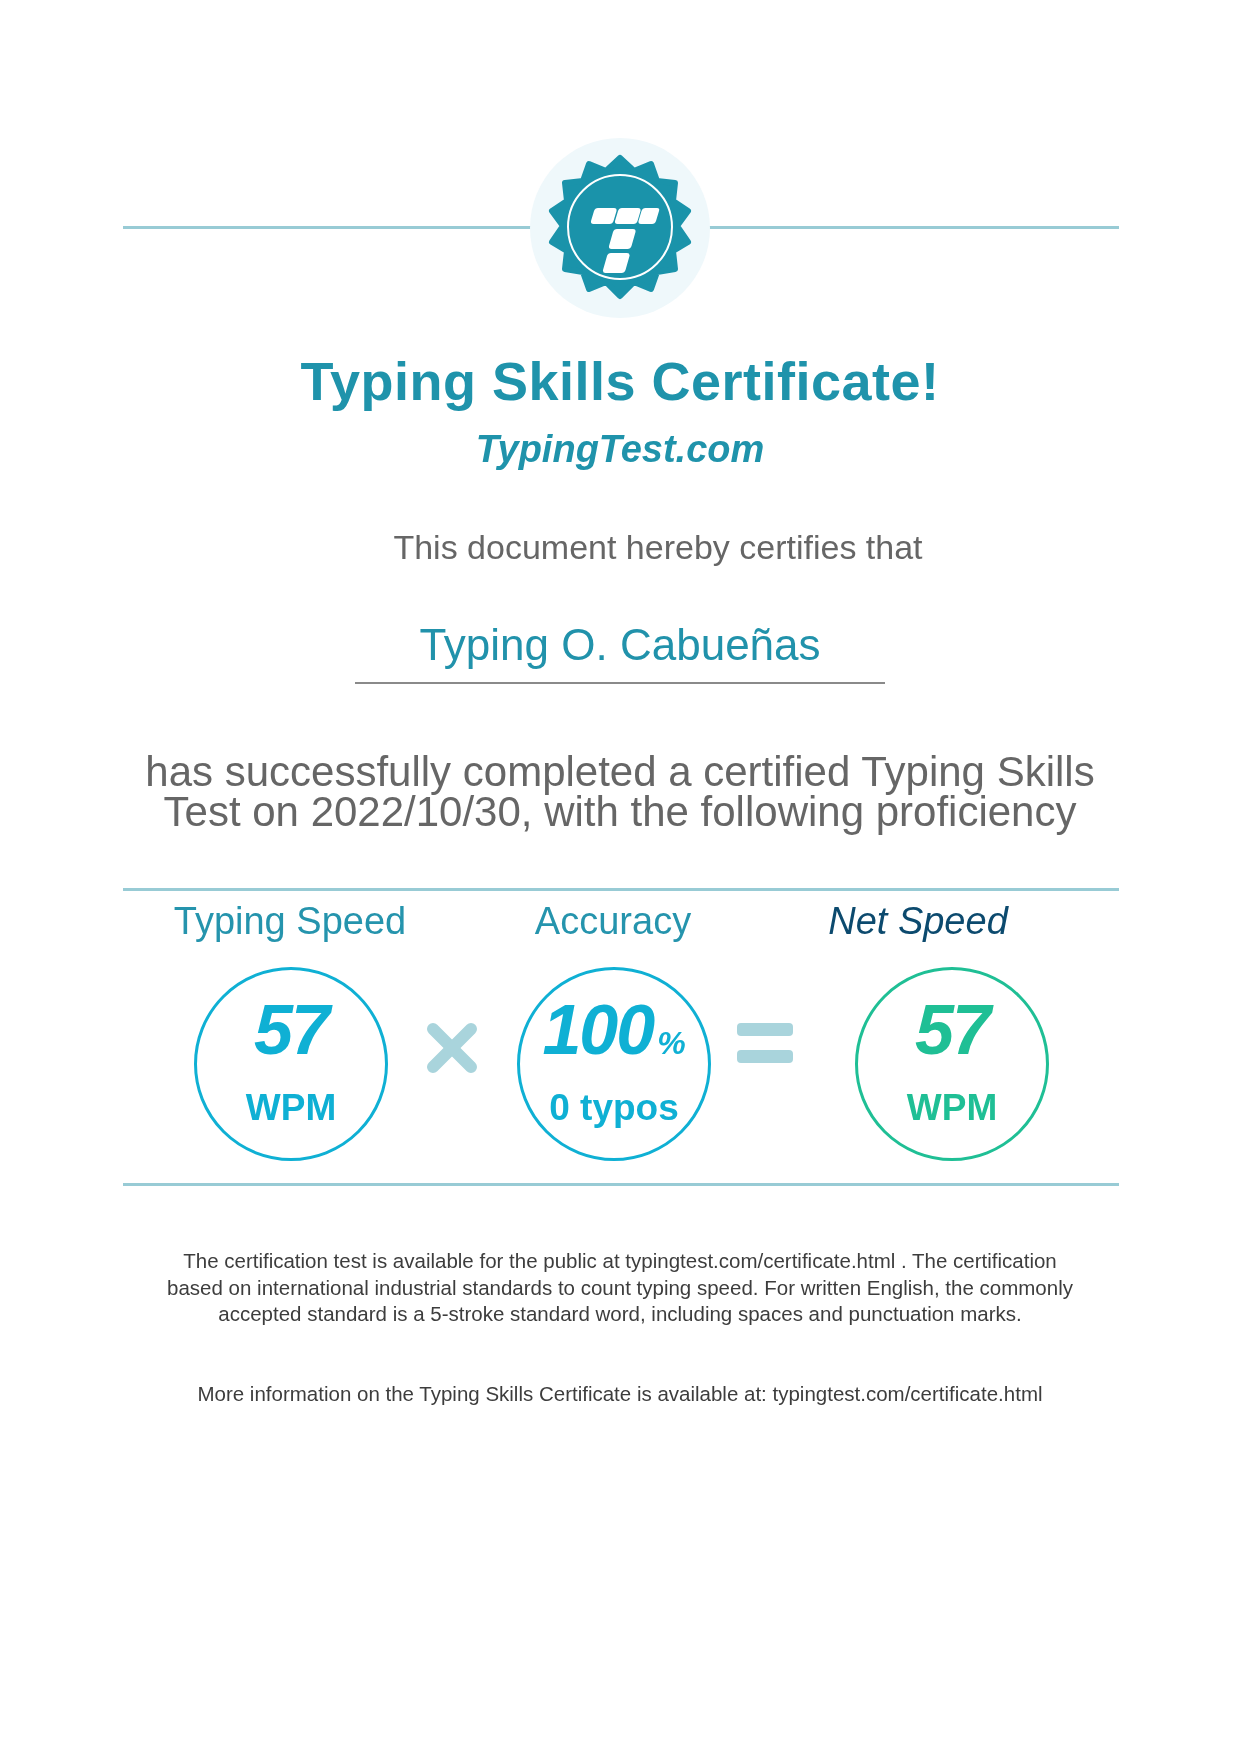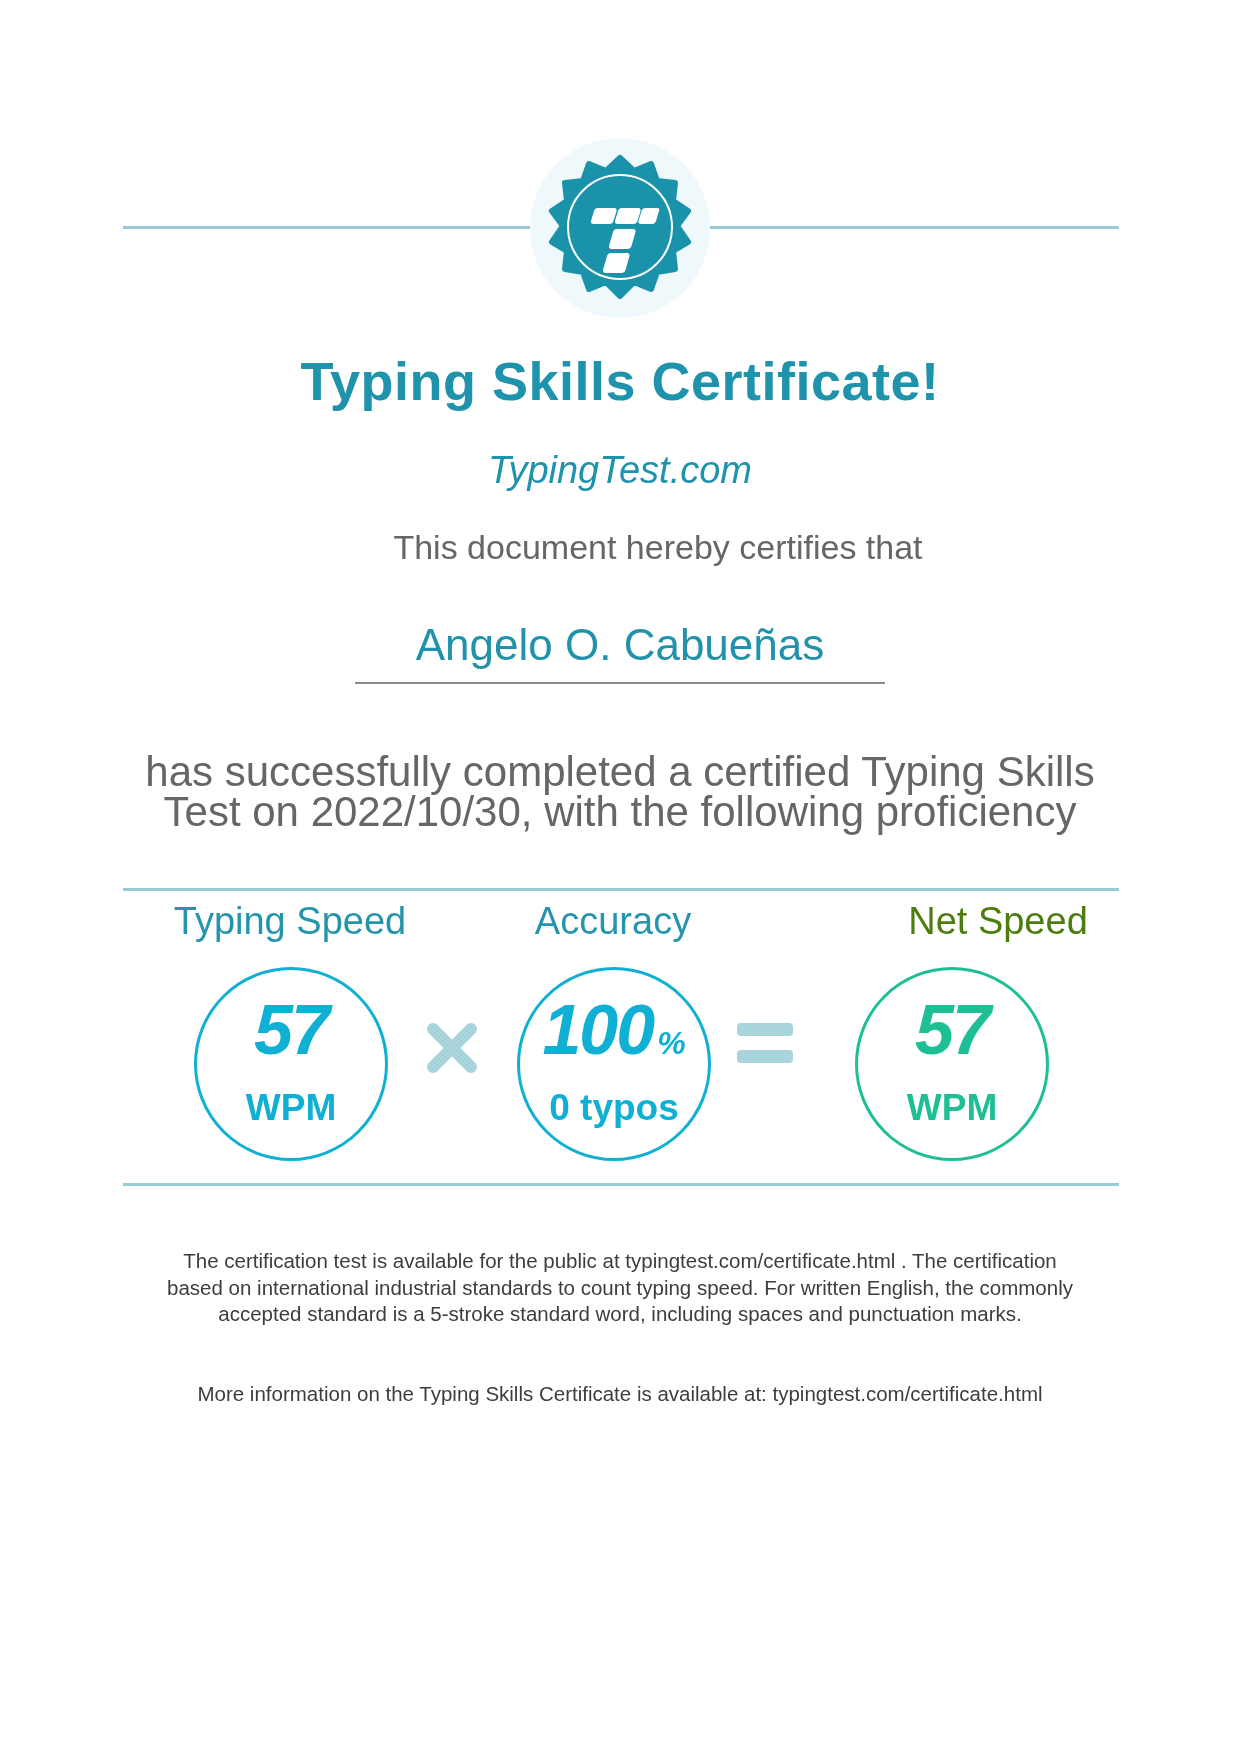--- a/index.html
+++ b/index.html
@@ -3,21 +3,21 @@
   <meta charset="utf-8">
   <style>
     html, body { margin: 0; padding: 0; background: #ffffff; }
     body { width: 1240px; height: 1754px; position: relative; overflow: hidden; font-family: "Liberation Sans", sans-serif; }
     .hline { position: absolute; height: 3px; background: #98cbd5; }
     .center-text { position: absolute; left: 0; width: 1240px; text-align: center; }
 
     #logo-wrap { position: absolute; left: 530px; top: 138px; width: 180px; height: 180px; }
 
     #title { top: 350px; font-size: 54px; font-weight: bold; color: #1f93ab; letter-spacing: 0.5px; }
-    #subtitle { top: 428px; font-size: 38px; font-weight: normal; font-style: italic; color: #1f93ab; margin-top: 21px; }
+    #subtitle { top: 428px; font-size: 38px; font-weight: bold; font-style: italic; color: #1f93ab; }
 
     #intro { top: 528px; font-size: 34px; color: #666666; padding-left: 38px; }
     #name { top: 620px; font-size: 44px; color: #2192ab; }
     #name-underline { position: absolute; left: 355px; top: 682px; width: 530px; height: 2px; background: #8a8a8a; }
     #statement { top: 752px; font-size: 42px; line-height: 40px; color: #666666; }
 
     .stat-label { position: absolute; width: 300px; text-align: center; font-size: 38px; top: 900px; }
     .stat-circle { position: absolute; width: 188px; height: 188px; border-radius: 50%; border-width: 3px; border-style: solid; top: 967px; }
     .stat-value { position: absolute; left: 0; width: 100%; text-align: center; font-weight: bold; font-style: italic; font-size: 70px; top: 20px; letter-spacing: -2px; }
     .stat-unit { position: absolute; left: 0; width: 100%; text-align: center; font-weight: bold; font-size: 37px; top: 117px; }
@@ -48,33 +48,33 @@
       <path d="M86 91 l17 0 q3 0 2.5 3 l-4 14 q-1 3 -4 3 l-16 0 q-3 0 -2.5 -3 l4 -14 q1 -3 4 -3 z"></path>
       <path d="M80 115 l17 0 q3 0 2.5 3 l-4 14 q-1 3 -4 3 l-16 0 q-3 0 -2.5 -3 l4 -14 q1 -3 4 -3 z"></path>
     </g>
   </svg>
 </div>
 
 <div id="title" class="center-text">Typing Skills Certificate!</div>
 <div id="subtitle" class="center-text">TypingTest.com</div>
 
 <div id="intro" class="center-text">This document hereby certifies that</div>
-<div id="name" class="center-text">Angelo O. Cabueñas</div>
+<div id="name" class="center-text">Typing O. Cabueñas</div>
 <div id="name-underline"></div>
 <div id="statement" class="center-text">
   <div>has successfully completed a certified Typing Skills</div>
   <div>Test on 2022/10/30, with the following proficiency</div>
 </div>
 
 <div class="hline" style="left:123px; top:888px; width:996px;"></div>
 <div class="hline" style="left:123px; top:1183px; width:996px;"></div>
 
 <div class="stat-label" style="left:140px; color:#2594ad;">Typing Speed</div>
 <div class="stat-label" style="left:463px; color:#2594ad;">Accuracy</div>
-<div class="stat-label" style="left:848px; color:#4d7c0f;">Net Speed</div>
+<div class="stat-label" style="left:768px; color:#0c4a6e;font-style:italic;">Net Speed</div>
 
 <div class="stat-circle" style="left:194px; border-color:#0fb0d4;">
   <div class="stat-value" style="color:#0fb0d4;">57</div>
   <div class="stat-unit" style="color:#0fb0d4;">WPM</div>
 </div>
 
 <div class="op" style="left:425px; top:1021px;">
   <svg width="54" height="54" viewBox="0 0 54 54">
     <g stroke="#a9d4dc" stroke-width="12" stroke-linecap="round">
       <line x1="8" y1="8" x2="46" y2="46"></line>

